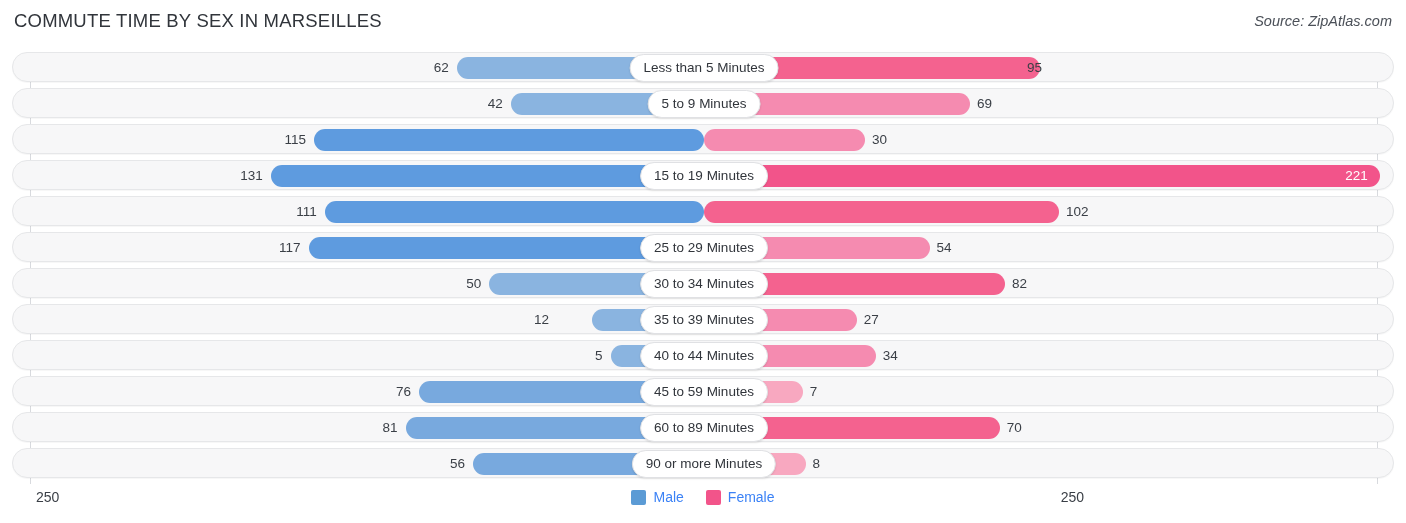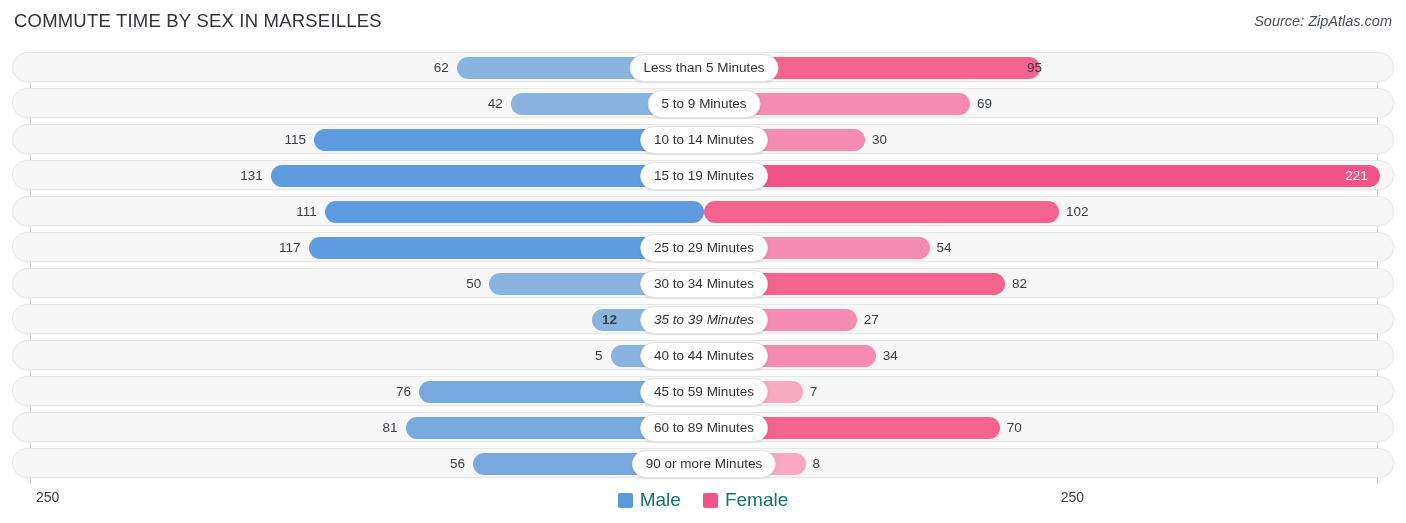--- a/index.html
+++ b/index.html
@@ -136,22 +136,22 @@
     display: flex;
     align-items: center;
     gap: 7px;
   }
   .legend-swatch {
     width: 15px; height: 15px;
     border-radius: 2px;
     display: inline-block;
   }
   .legend-label {
-    font-size: 19px;
-    color: #0f766e;
+    font-size: 14px;
+    color: #3b82f6;
   }
 </style>
 </head>
 <body>
 
 <div id="page">
 
   <div id="title">COMMUTE TIME BY SEX IN MARSEILLES</div>
   <div id="source">Source: ZipAtlas.com</div>
 
@@ -171,21 +171,20 @@
           <div class="bar female" style="left: 691px; width: 266.024px; background: rgb(245, 139, 176);"></div>
           <div class="val left" style="right: 890.232px;">42</div>
           <div class="val right" style="left: 964.024px;">69</div>
           <div class="pill" style="left: 691px;">5 to 9 Minutes</div>
         </div>
         <div class="row" style="top: 72px;">
           <div class="bar male" style="left: 300.96px; width: 390.04px; background: rgb(94, 155, 223);"></div>
           <div class="bar female" style="left: 691px; width: 160.88px; background: rgb(245, 139, 176);"></div>
           <div class="val left" style="right: 1087.04px;">115</div>
           <div class="val right" style="left: 858.88px;">30</div>
-          <div class="pill" style="left: 691px;">10 to 14 Minutes</div>
         </div>
         <div class="row" style="top: 108px;">
           <div class="bar male" style="left: 257.824px; width: 433.176px; background: rgb(94, 155, 223);"></div>
           <div class="bar female" style="left: 691px; width: 675.816px; background: rgb(242, 84, 138);"></div>
           <div class="val left" style="right: 1130.18px;">131</div>
           <div class="val right inside" style="left: 1322.82px; width: 32px; text-align: right;">221</div>
           <div class="pill" style="left: 691px;">15 to 19 Minutes</div>
         </div>
         <div class="row" style="top: 144px;">
           <div class="bar male" style="left: 311.744px; width: 379.256px; background: rgb(94, 155, 223);"></div>
@@ -203,23 +202,23 @@
         <div class="row" style="top: 216px;">
           <div class="bar male" style="left: 476.2px; width: 214.8px; background: rgb(138, 180, 224);"></div>
           <div class="bar female" style="left: 691px; width: 301.072px; background: rgb(244, 98, 143);"></div>
           <div class="val left" style="right: 911.8px;">50</div>
           <div class="val right" style="left: 999.072px;">82</div>
           <div class="pill" style="left: 691px;">30 to 34 Minutes</div>
         </div>
         <div class="row" style="top: 252px;">
           <div class="bar male" style="left: 578.648px; width: 112.352px; background: rgb(138, 180, 224);"></div>
           <div class="bar female" style="left: 691px; width: 152.792px; background: rgb(245, 139, 176);"></div>
-          <div class="val left" style="right: 776px; font-weight: bold;">12</div>
+          <div class="val left" style="right: 844px;">12</div>
           <div class="val right" style="left: 850.792px;">27</div>
-          <div class="pill" style="left: 691px; font-style: italic;">35 to 39 Minutes</div>
+          <div class="pill" style="left: 691px;">35 to 39 Minutes</div>
         </div>
         <div class="row" style="top: 288px;">
           <div class="bar male" style="left: 597.52px; width: 93.48px; background: rgb(138, 180, 224);"></div>
           <div class="bar female" style="left: 691px; width: 171.664px; background: rgb(245, 139, 176);"></div>
           <div class="val left" style="right: 790.48px;">5</div>
           <div class="val right" style="left: 869.664px;">34</div>
           <div class="pill" style="left: 691px;">40 to 44 Minutes</div>
         </div>
         <div class="row" style="top: 324px;">
           <div class="bar male" style="left: 406.104px; width: 284.896px; background: rgb(120, 169, 222);"></div>

